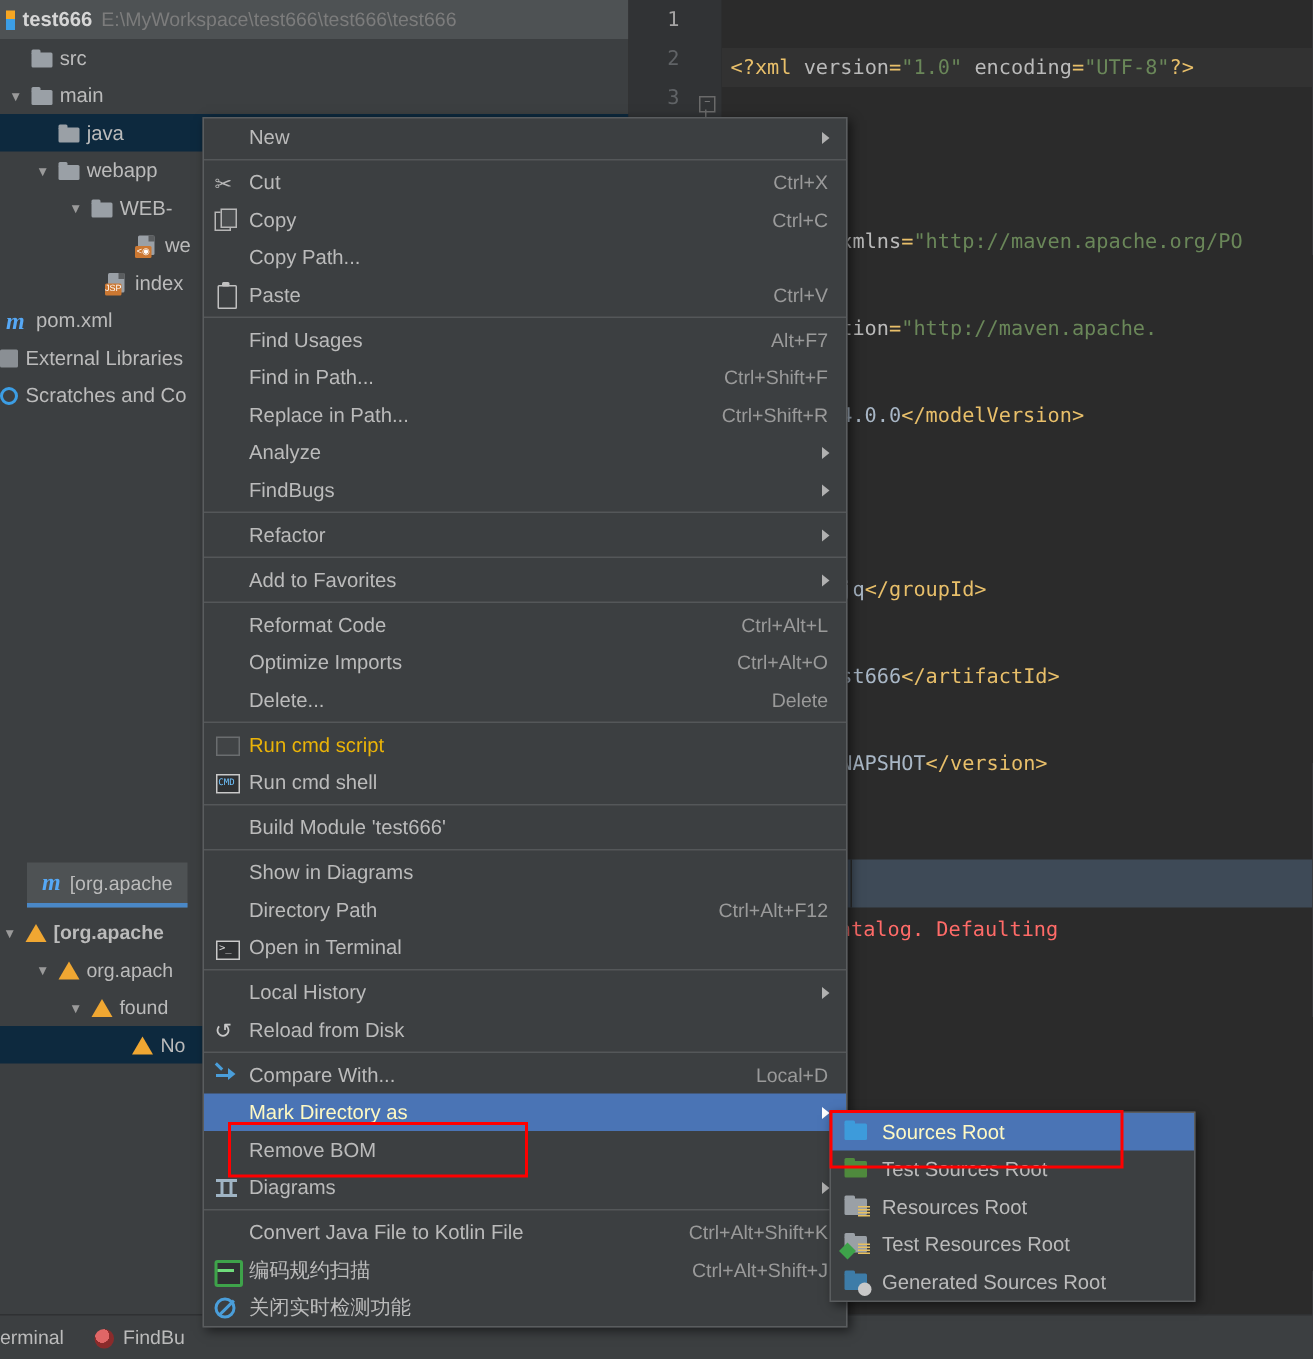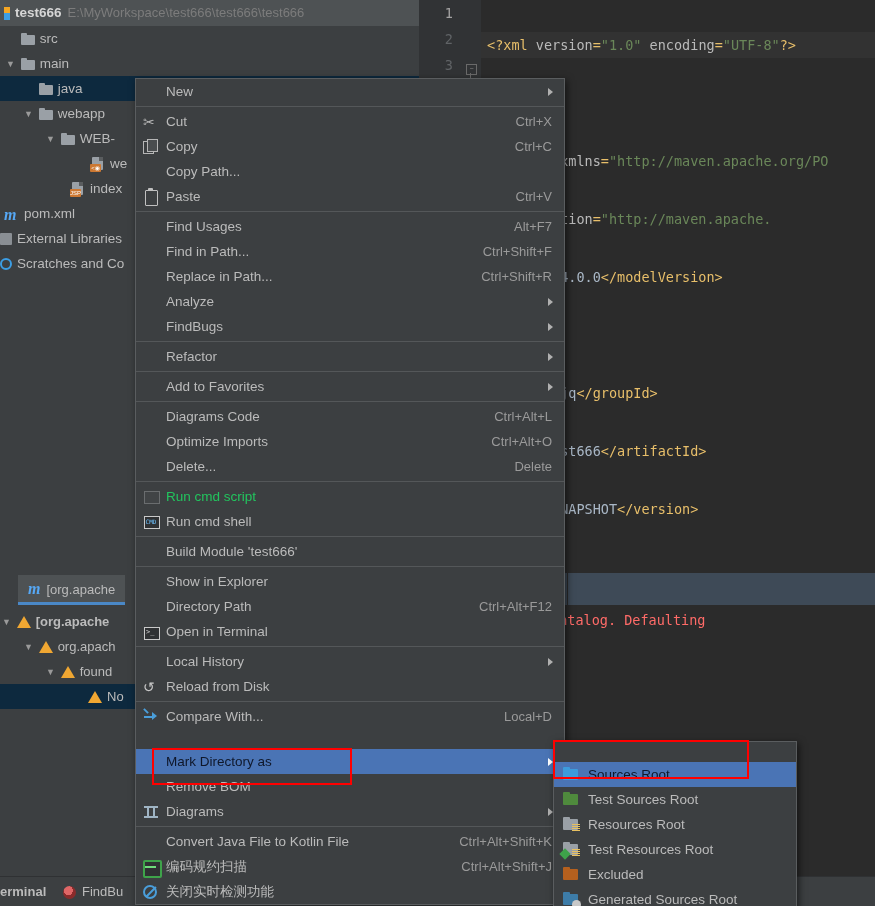--- a/index.html
+++ b/index.html
@@ -116,22 +116,22 @@
     position:absolute; left:135px; top:78px; width:428px;
     background:#3c3f41; border:1px solid #5a5d5f;
     box-shadow: 2px 2px 7px rgba(0,0,0,0.55);
     z-index: 50;
   }
   .mi {
     position:relative; height:25px; line-height:25px;
     padding-left:30px; padding-right:10px;
     color:#bbbbbb; font-size:13.5px; white-space:nowrap; cursor:default;
   }
-  .mi.disabled { color:#22c55e; }
-  .mi.highlight { background:#4a74b5; color:#0f172a;margin-top:20px; }
+  .mi.disabled { color:#eab308; }
+  .mi.highlight { background:#4a74b5; color:#fef9c3; }
   .mi .label { display:inline-block; }
   .mi .accel { position:absolute; right:12px; top:0; color:#9a9a9a; font-size:13px;}
   .mi .submenu-arrow {
     position:absolute; right:11px; top:0; width:0;height:0;
     border-top:4px solid transparent; border-bottom:4px solid transparent;
     border-left:5px solid #b0b0b0; margin-top:9px;
   }
   .mi.highlight .submenu-arrow { border-left-color:#ffffff; }
   .mi .mi-ico { position:absolute; left:7px; top:5px; width:16px; height:16px; }
   .sep { height:1px; background:#545759; margin:2px 0; }
@@ -308,21 +308,21 @@
 
   <div class="console">
     <div class="console-sidebar"></div>
     <div class="console-hdr">
         <span class="divider"></span>
       </div>
     <div class="console-line">found in remote catalog. Defaulting</div>
   </div>
 
   <div class="status-bar">
-    <div class="status-item" style="left:0px;font-weight:bold;">
+    <div class="status-item" style="left:0px;">
       <span>erminal</span>
     </div>
     <div class="status-item" style="left:63px;">
       <span class="bug-ico"></span><span>FindBu</span>
     </div>
   </div>
 
   <div class="ctx-menu">
 
     <div class="mi"><span class="label">New</span><span class="submenu-arrow"></span></div>
@@ -382,21 +382,21 @@
     </div>
     <div class="sep"></div>
 
     <div class="mi">
       <span class="label">Add to Favorites</span>
       <span class="submenu-arrow"></span>
     </div>
     <div class="sep"></div>
 
     <div class="mi">
-      <span class="label">Diagrams Code</span>
+      <span class="label">Reformat Code</span>
       <span class="accel">Ctrl+Alt+L</span>
     </div>
     <div class="mi">
       <span class="label">Optimize Imports</span>
       <span class="accel">Ctrl+Alt+O</span>
     </div>
     <div class="mi">
       <span class="label">Delete...</span>
       <span class="accel">Delete</span>
     </div>
@@ -416,21 +416,21 @@
       <span class="label">Run cmd shell</span>
     </div>
     <div class="sep"></div>
 
     <div class="mi">
       <span class="label">Build Module 'test666'</span>
     </div>
     <div class="sep"></div>
 
     <div class="mi">
-      <span class="label">Show in Explorer</span>
+      <span class="label">Show in Diagrams</span>
     </div>
     <div class="mi">
       <span class="label">Directory Path</span>
       <span class="accel">Ctrl+Alt+F12</span>
     </div>
     <div class="mi">
       <span class="mi-ico ic-term">
           <span class="scr"></span>
           <span class="p">&gt;_</span>
         </span>
@@ -535,27 +535,20 @@
             <i></i>
             <i></i>
             <i></i>
           </span>
         <span class="diamond"></span>
       </span>
       <span class="label">Test Resources Root</span>
     </div>
     <div class="mi">
       <span class="mi-ico sfolder">
-        <span class="tb" style="background:#b5601e;"></span>
-          <span class="bd" style="background:#b5601e;"></span>
-      </span>
-      <span class="label">Excluded</span>
-    </div>
-    <div class="mi">
-      <span class="mi-ico sfolder">
         <span class="tb" style="background:#3d7ca8;"></span>
           <span class="bd" style="background:#3d7ca8;"></span>
         <span class="gear"></span>
       </span>
       <span class="label">Generated Sources Root</span>
     </div>
   </div>
 
   <div class="ann-box" style="left:152px; top:748px; width:196px; height:33px;"></div>
   <div class="ann-box" style="left:553px; top:740px; width:192px; height:35px;"></div>

